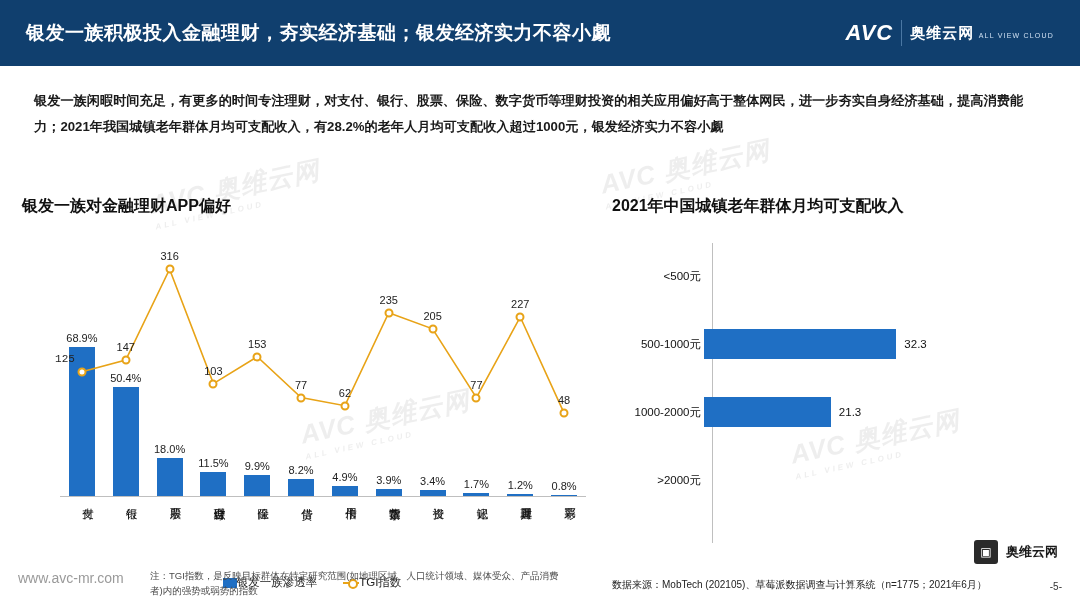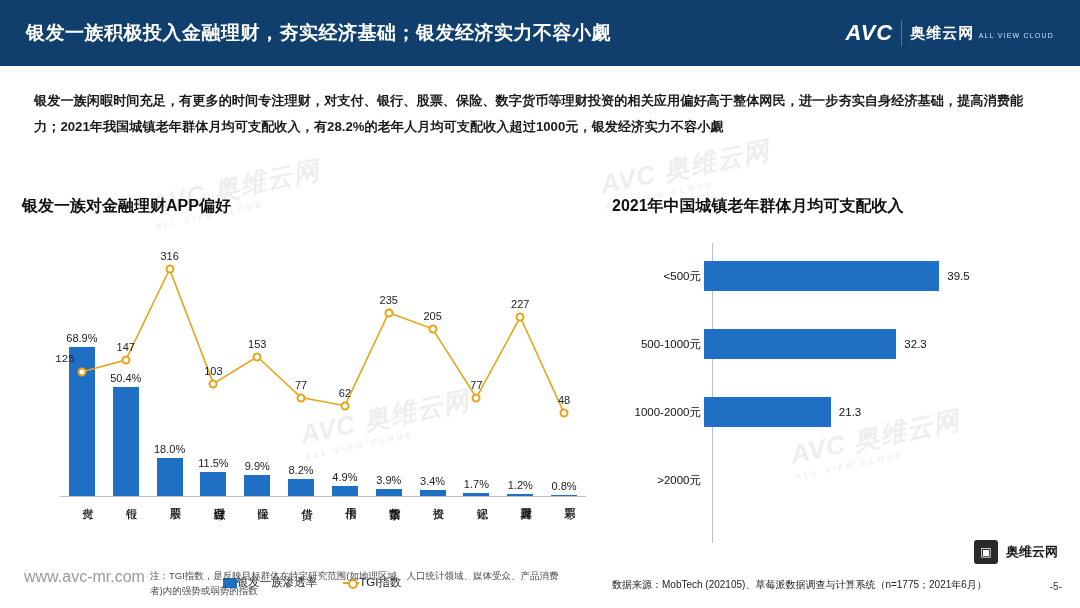--- a/index.html
+++ b/index.html
@@ -83,21 +83,21 @@
   .sw-line::after {
     content: ""; position: absolute; left: 5px; top: -3px; width: 6px; height: 6px;
     border-radius: 50%; background: #fff; border: 2px solid #e8a317;
   }
 
   .footnote {
     position: absolute; left: 150px; bottom: 10px; width: 420px;
     font-size: 9.5px; line-height: 15px; color: #4a4a4a;
   }
   .site {
-    position: absolute; left: 24px; bottom: 22px; font-size: 16px; color: #9a9a9a;
+    position: absolute; left: 18px; bottom: 22px; font-size: 14px; color: #9a9a9a;
   }
 
   
   .hbars { position: relative; width: 450px; height: 300px; margin-top: 26px; }
   .hrow { position: absolute; left: 0; height: 54px; display: flex; align-items: center; }
   .hcat {
     width: 92px; text-align: right; padding-right: 3px; font-size: 11.5px; color: #111;
   }
   .hbar-wrap { position: relative; height: 54px; display:flex; align-items:center; }
   .hbar { height: 30px; background: #1f6fc4; }
@@ -269,24 +269,20 @@
     </div>
   </div>
 </div>
 
 <div class="panel-right">
   <div class="panel-title">2021年中国城镇老年群体月均可支配收入</div>
   <div class="hbars" id="hbars">
     <div class="vaxis"></div>
   <div class="hrow" style="top: 6px;">
         <div class="hcat">&lt;500元</div>
-        <div class="hbar-wrap">
-          <div class="hbar" style="width: 235.244px; background: rgb(31, 111, 196);"></div>
-          <span class="hval">39.5</span>
-        </div>
       </div>
       <div class="hrow" style="top: 74px;">
         <div class="hcat">500-1000元</div>
         <div class="hbar-wrap">
           <div class="hbar" style="width: 192.364px; background: rgb(31, 111, 196);"></div>
           <span class="hval">32.3</span>
         </div>
       </div>
       <div class="hrow" style="top: 142px;">
         <div class="hcat">1000-2000元</div>

